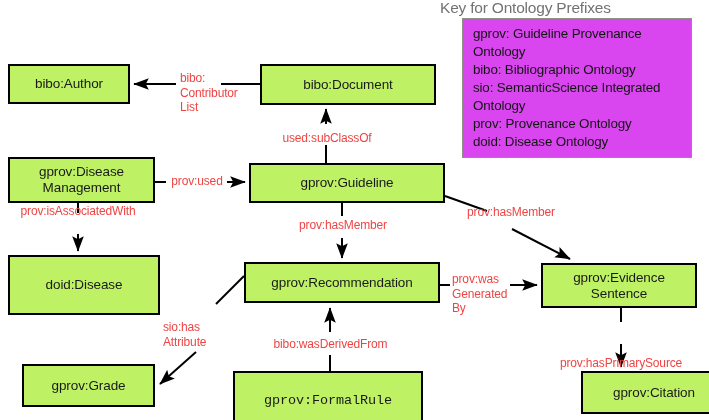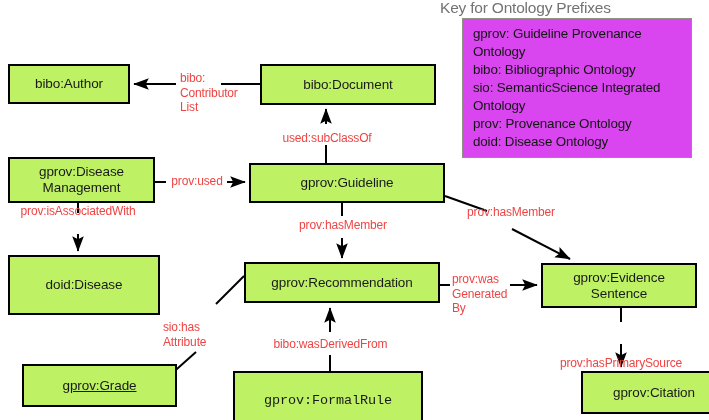--- a/index.html
+++ b/index.html
@@ -131,21 +131,21 @@
 
   <div class="node" style="left:249px; top:163px; width:196px; height:40px;">gprov:Guideline</div>
 
   <div class="node" style="left:8px;  top:255px; width:152px; height:60px;">doid:Disease</div>
 
   <div class="node" style="left:244px; top:262px; width:196px; height:41px;">gprov:Recommendation</div>
 
   <div class="node" style="left:541px; top:263px; width:156px; height:45px;">gprov:Evidence
 Sentence</div>
 
-  <div class="node" style="left:22px;  top:364px; width:155px; height:43px;text-decoration:underline;">gprov:Grade</div>
+  <div class="node" style="left:22px;  top:364px; width:133px; height:43px;">gprov:Grade</div>
 
   <div class="node" style="left:233px; top:371px; width:190px; height:59px;font-family:Liberation Mono, monospace;">gprov:FormalRule</div>
 
   <div class="node" style="left:581px; top:371px; width:146px; height:43px;">gprov:Citation</div>
 
   <div class="edge-label left" style="left:180px; top:71px;">bibo:
 Contributor
 List</div>
 
   <div class="edge-label center" style="left:281px; top:131px; width:92px;">used:subClassOf</div>

